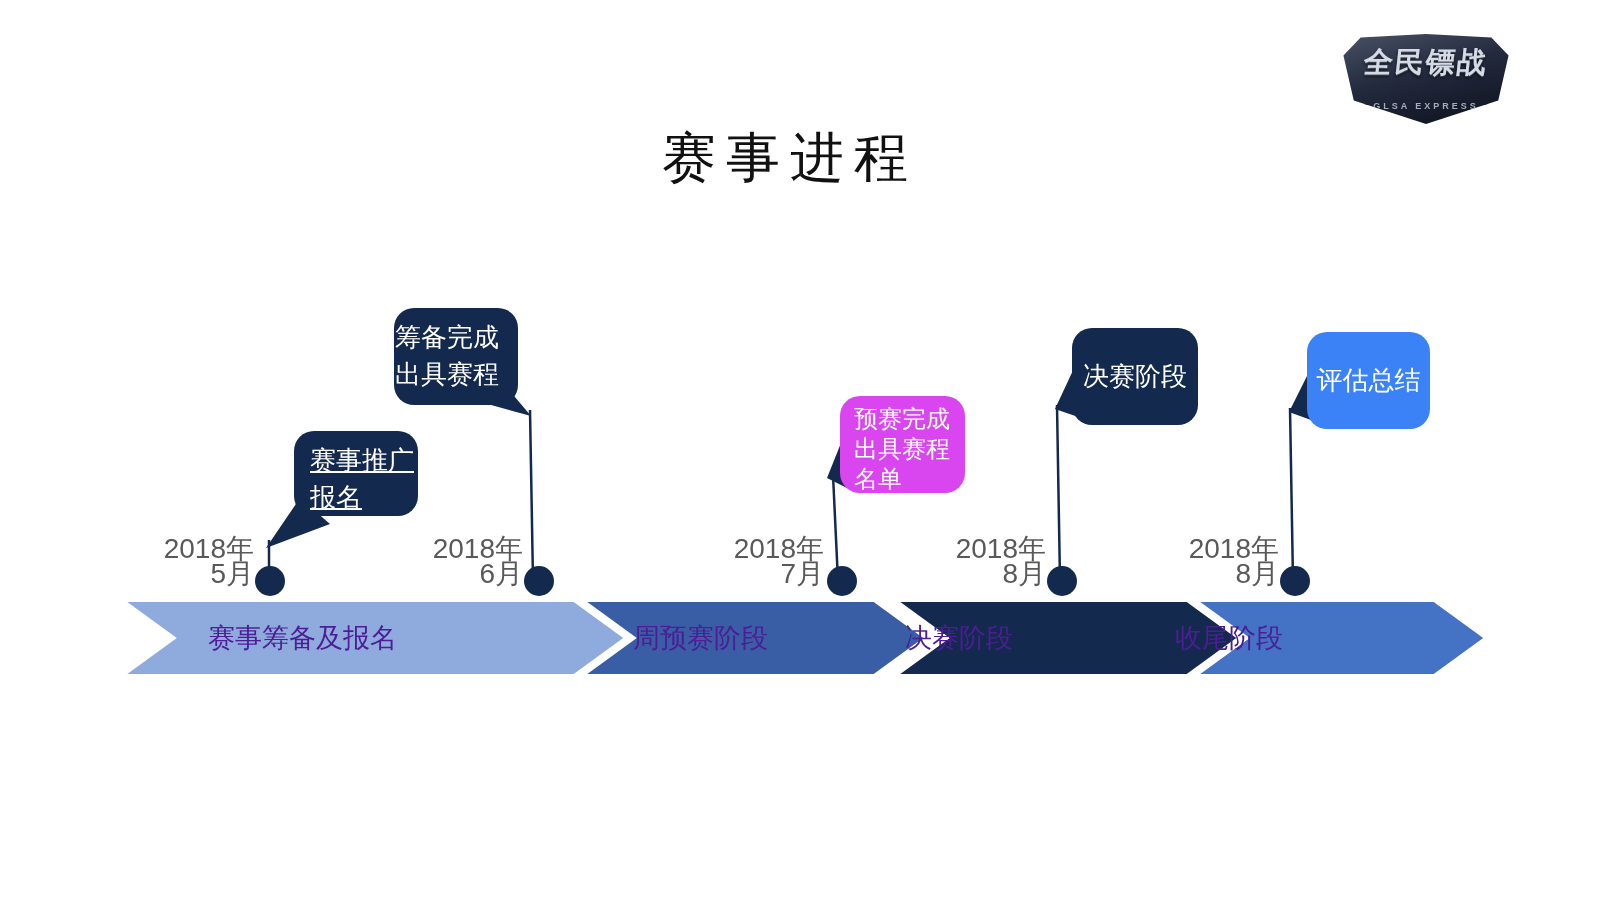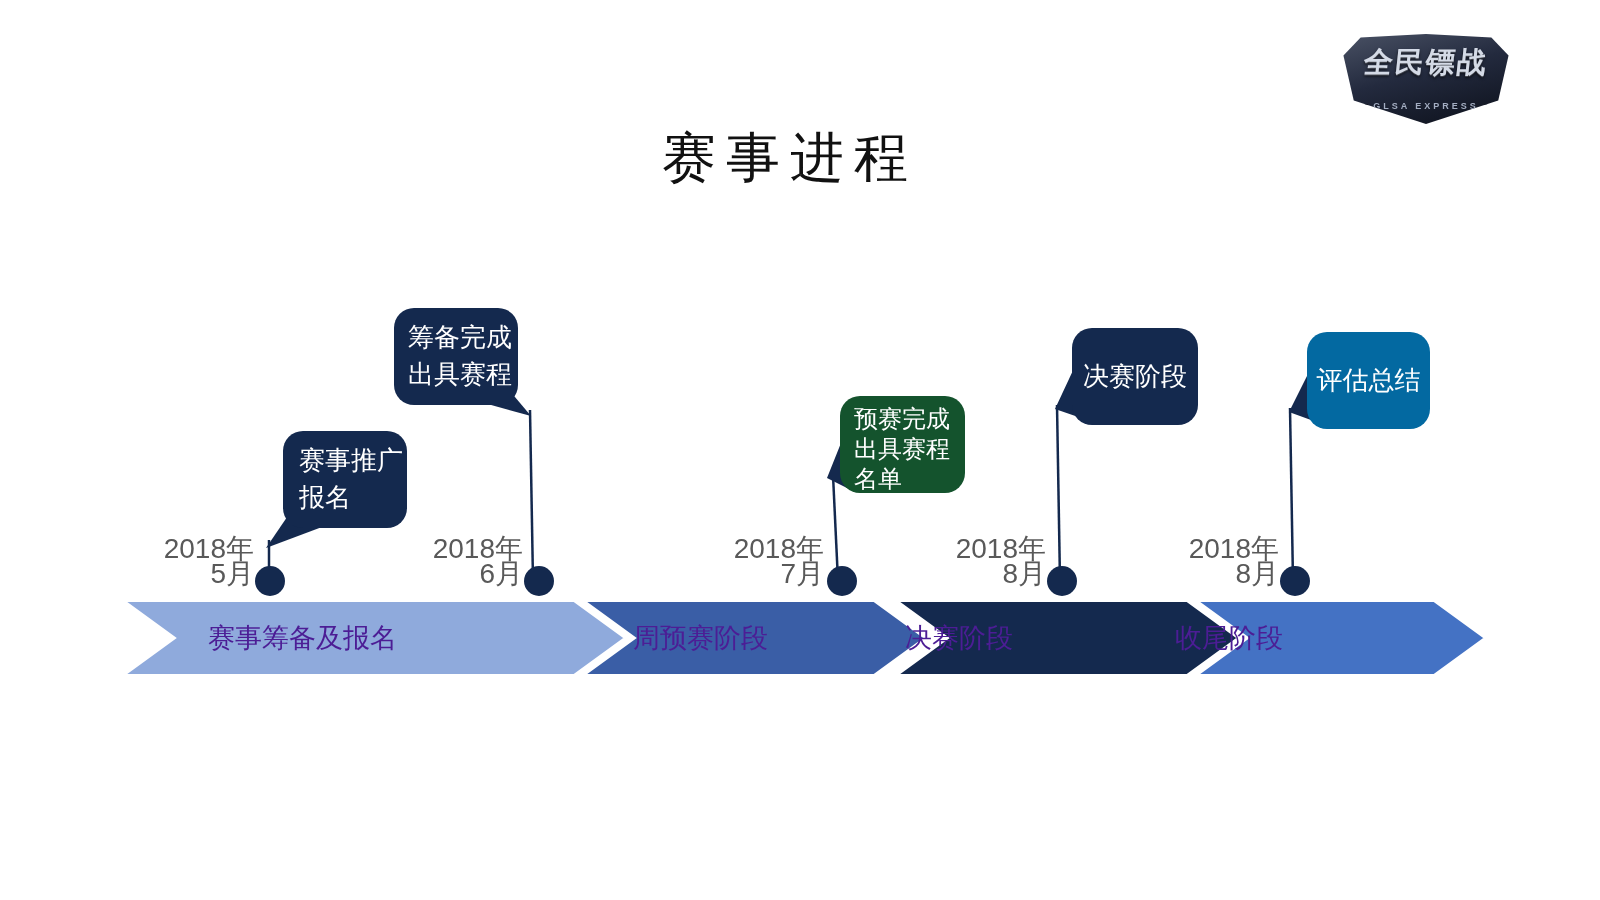--- a/index.html
+++ b/index.html
@@ -69,41 +69,41 @@
     <polygon points="1076,364 1087,420 1055,409" fill="#14294E"></polygon>
     <polygon points="1311,368 1322,424 1289,412" fill="#14294E"></polygon>
 
     <circle cx="270" cy="581" r="15" fill="#14294E"></circle>
     <circle cx="539" cy="581" r="15" fill="#14294E"></circle>
     <circle cx="842" cy="581" r="15" fill="#14294E"></circle>
     <circle cx="1062" cy="581" r="15" fill="#14294E"></circle>
     <circle cx="1295" cy="581" r="15" fill="#14294E"></circle>
   </svg>
 
-  <div class="bubble b-multi" style="left: 283px; top: 431px; width: 124px; height: 97px; background: rgb(20, 41, 78);">
+  <div class="bubble b-multi" style="left: 294px; top: 431px; width: 124px; height: 85px; background: rgb(20, 41, 78); text-decoration: underline;">
     <div class="ln">赛事推广</div>
     <div class="ln">报名</div>
   </div>
 
-  <div class="bubble b-multi" style="left: 394px; top: 308px; width: 124px; height: 97px; padding-left: 14px; background: rgb(20, 41, 78);">
+  <div class="bubble b-multi" style="left: 394px; top: 308px; width: 124px; height: 97px; padding-left: 1px; background: rgb(20, 41, 78);">
     <div class="ln">筹备完成</div>
     <div class="ln">出具赛程</div>
   </div>
 
-  <div class="bubble b-multi3" style="left: 840px; top: 396px; width: 125px; height: 97px; background: #14532d;">
+  <div class="bubble b-multi3" style="left: 840px; top: 396px; width: 125px; height: 97px; background: #d946ef;">
     <div class="ln">预赛完成</div>
     <div class="ln">出具赛程</div>
     <div class="ln">名单</div>
   </div>
 
   <div class="bubble b-single" style="left: 1072px; top: 328px; width: 126px; height: 97px; background: rgb(20, 41, 78);">
     <div class="ln">决赛阶段</div>
   </div>
 
-  <div class="bubble b-single" style="left: 1307px; top: 332px; width: 123px; height: 97px; background: #0369a1;">
+  <div class="bubble b-single" style="left: 1307px; top: 332px; width: 123px; height: 97px; background: #3b82f6;">
     <div class="ln">评估总结</div>
   </div>
 
   <div class="date" style="left: 124px; top: 536px; color: rgb(89, 89, 89);">
     <div>2018年</div>
     <div>5月</div>
   </div>
   <div class="date" style="left: 393px; top: 536px; color: rgb(89, 89, 89);">
     <div>2018年</div>
     <div>6月</div>

